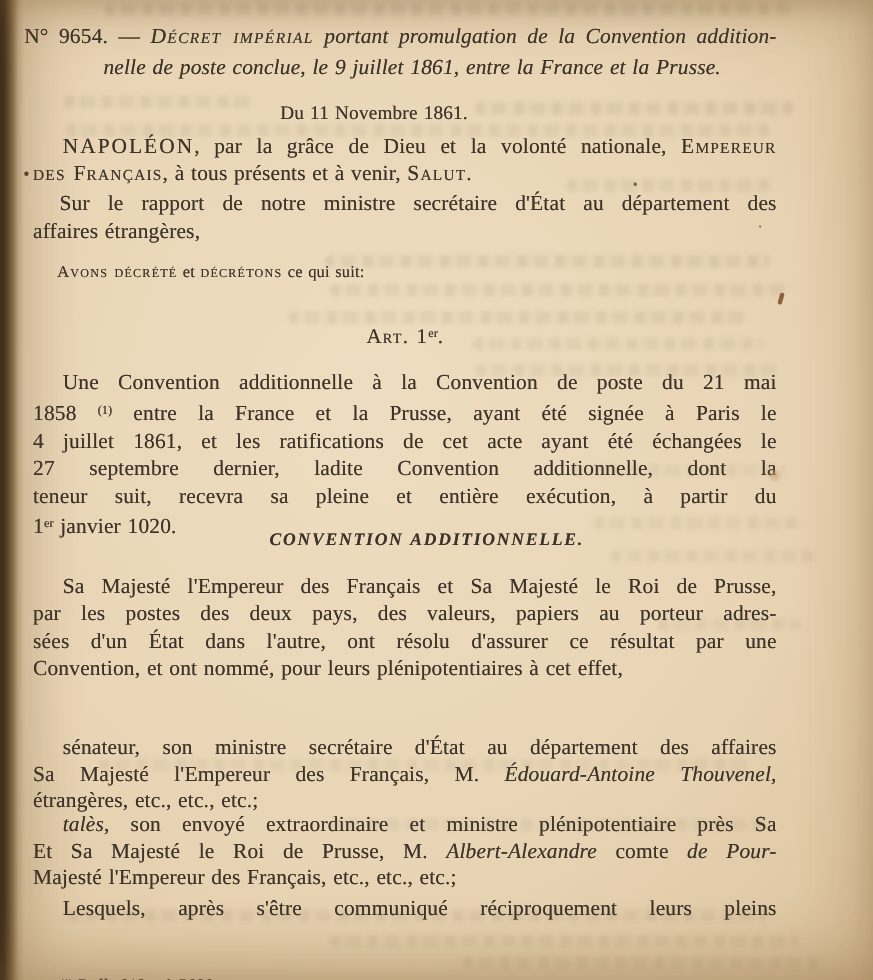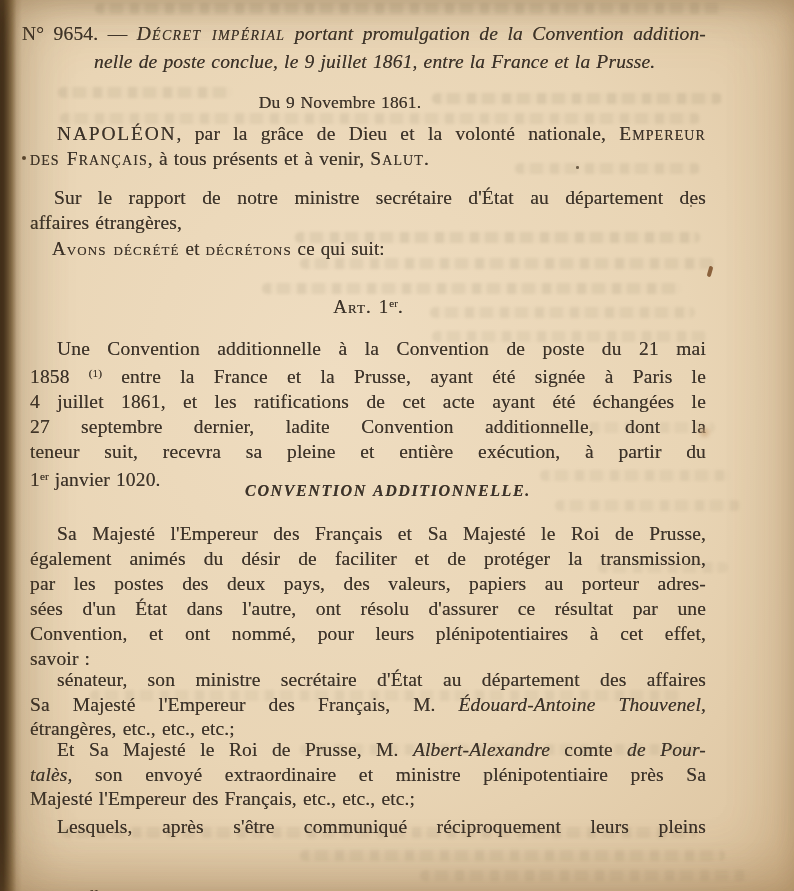--- a/index.html
+++ b/index.html
@@ -34,22 +34,22 @@
   .blk .line { display:block; }
   .blk .line:first-child { text-indent:var(--ind,0); }
   .just .line { text-align:justify; text-align-last:justify; }
   .just .line:last-child { text-align:left; text-align-last:auto; }
   .just.stretch .line:last-child { text-align:justify; text-align-last:justify; }
   .center { text-align:center; }
 
   .b-header   { top:20px;  line-height:28px; padding-left:64px; width:612px; --ind:-72px; }
   .b-date     { top:90px;  font-size:17.5px; width:620px; }
   .b-napoleon { top:121px; --ind:27px; }
-  .b-rapport  { top:185px; --ind:24px; }
-  .b-avons    { top:236px; --ind:22px; font-size:19px; }
+  .b-rapport  { top:173px; --ind:24px; }
+  .b-avons    { top:236px; --ind:22px; font-size:15px; }
   .b-art      { top:291px; font-size:19px; }
   .b-une      { top:336px; --ind:27px; }
   .b-conv     { top:478px; font-size:16px; font-weight:bold; letter-spacing:1.6px;
                 padding-left:40px; width:636px;font-style:italic; }
   .b-samaj    { top:521px; --ind:27px; }
   .b-thouv    { top:668px; --ind:27px; line-height:24.5px; }
   .b-pourt    { top:738px; --ind:27px; line-height:24.5px; }
   .b-lesq     { top:814px; --ind:27px; }
   .b-foot     { top:884px; font-size:16px; line-height:20px; --ind:25px; }
 
@@ -97,21 +97,21 @@
 <div class="bleed" style="top:744px; left:300px; width:400px; opacity:0.35;"></div>
 <div class="bleed" style="top:827px; left:62px;  width:635px; opacity:0.42;"></div>
 <div class="bleed" style="top:850px; left:300px; width:425px; opacity:0.4;"></div>
 <div class="bleed" style="top:870px; left:420px; width:330px; opacity:0.38;"></div>
 
 <div class="blk b-header just">
     <div class="line"><span class="seg-rm">N° 9654. — </span><span class="seg-itsc">Décret impérial</span><span class="seg-it"> portant promulgation de la Convention addition-</span></div>
     <div class="line"><span class="seg-it">nelle de poste conclue, le 9 juillet 1861, entre la France et la Prusse.</span></div>
   </div>
 <div class="blk b-date center">
-    <div class="line"><span class="seg-rm">Du 9 Novembre 1861.</span></div>
+    <div class="line"><span class="seg-rm">Du 11 Novembre 1861.</span></div>
   </div>
 <div class="blk b-napoleon just">
     <div class="line"><span class="seg-caps">NAPOLÉON</span><span class="seg-rm">, par la grâce de Dieu et la volonté nationale, </span><span class="seg-sc">Empereur</span></div>
     <div class="line"><span class="seg-sc">des Français</span><span class="seg-rm">, à tous présents et à venir, </span><span class="seg-sc">Salut.</span></div>
   </div>
 <div class="blk b-rapport just">
     <div class="line"><span class="seg-rm">Sur le rapport de notre ministre secrétaire d'État au département des</span></div>
     <div class="line"><span class="seg-rm">affaires étrangères,</span></div>
   </div>
 <div class="blk b-avons">
@@ -126,34 +126,32 @@
     <div class="line"><span class="seg-rm">4 juillet 1861, et les ratifications de cet acte ayant été échangées le</span></div>
     <div class="line"><span class="seg-rm">27 septembre dernier, ladite Convention additionnelle, dont la</span></div>
     <div class="line"><span class="seg-rm">teneur suit, recevra sa pleine et entière exécution, à partir du</span></div>
     <div class="line"><span class="seg-rm">1</span><span class="seg-sup">er</span><span class="seg-rm"> janvier 1020.</span></div>
   </div>
 <div class="blk b-conv center">
     <div class="line"><span class="seg-rm">CONVENTION ADDITIONNELLE.</span></div>
   </div>
 <div class="blk b-samaj just">
     <div class="line"><span class="seg-rm">Sa Majesté l'Empereur des Français et Sa Majesté le Roi de Prusse,</span></div>
-    <div class="line"><span class="seg-rm">également animés du désir de faciliter et de protéger la transmission,</span></div>
     <div class="line"><span class="seg-rm">par les postes des deux pays, des valeurs, papiers au porteur adres-</span></div>
     <div class="line"><span class="seg-rm">sées d'un État dans l'autre, ont résolu d'assurer ce résultat par une</span></div>
     <div class="line"><span class="seg-rm">Convention, et ont nommé, pour leurs plénipotentiaires à cet effet,</span></div>
-    <div class="line"><span class="seg-rm">savoir :</span></div>
   </div>
 <div class="blk b-thouv just">
     <div class="line"><span class="seg-rm">sénateur, son ministre secrétaire d'État au département des affaires</span></div>
     <div class="line"><span class="seg-rm">Sa Majesté l'Empereur des Français, M. </span><span class="seg-it">Édouard-Antoine Thouvenel,</span></div>
     <div class="line"><span class="seg-rm">étrangères, etc., etc., etc.;</span></div>
   </div>
 <div class="blk b-pourt just">
+    <div class="line"><span class="seg-it">talès,</span><span class="seg-rm"> son envoyé extraordinaire et ministre plénipotentiaire près Sa</span></div>
     <div class="line"><span class="seg-rm">Et Sa Majesté le Roi de Prusse, M. </span><span class="seg-it">Albert-Alexandre</span><span class="seg-rm"> comte </span><span class="seg-it">de Pour-</span></div>
-    <div class="line"><span class="seg-it">talès,</span><span class="seg-rm"> son envoyé extraordinaire et ministre plénipotentiaire près Sa</span></div>
     <div class="line"><span class="seg-rm">Majesté l'Empereur des Français, etc., etc., etc.;</span></div>
   </div>
 <div class="blk b-lesq just stretch">
     <div class="line"><span class="seg-rm">Lesquels, après s'être communiqué réciproquement leurs pleins</span></div>
   </div>
 <div class="blk b-foot">
     <div class="line"><span class="seg-sup">(1)</span><span class="seg-rm"> Bull. 613, n° 5688.</span></div>
   </div>
 
 <div class="speck" style="left:22px;  top:156px; width:4px; height:4px;"></div>

